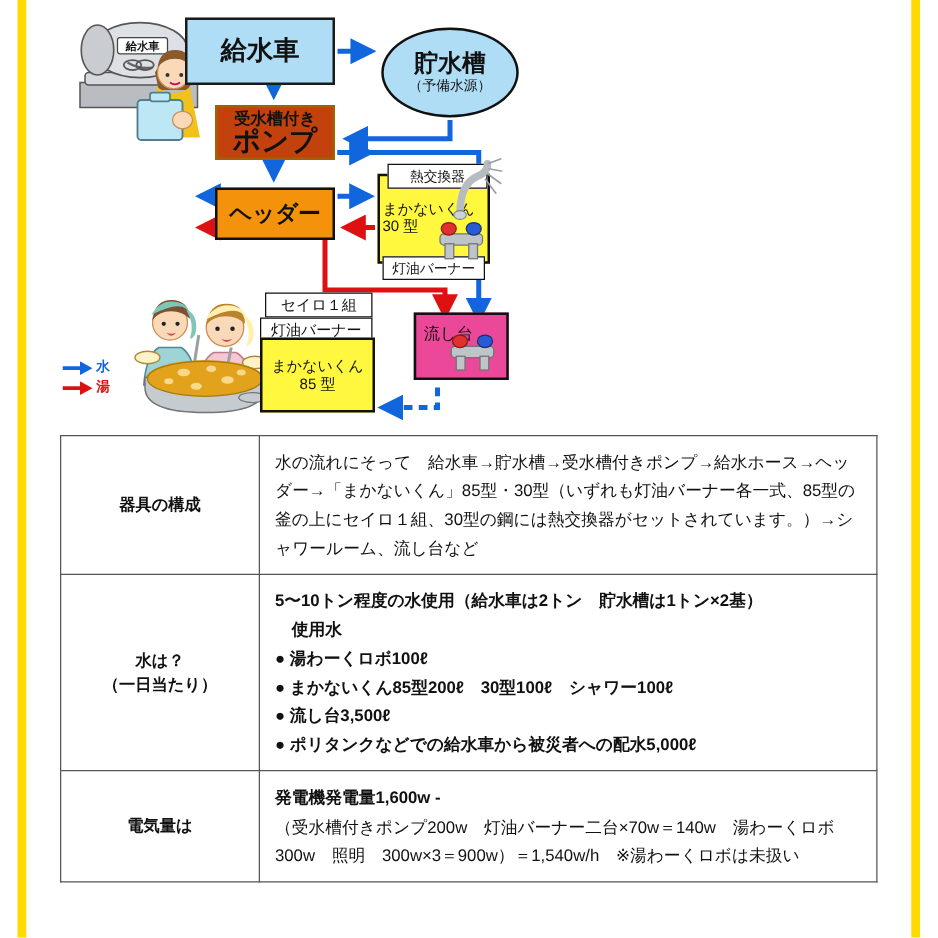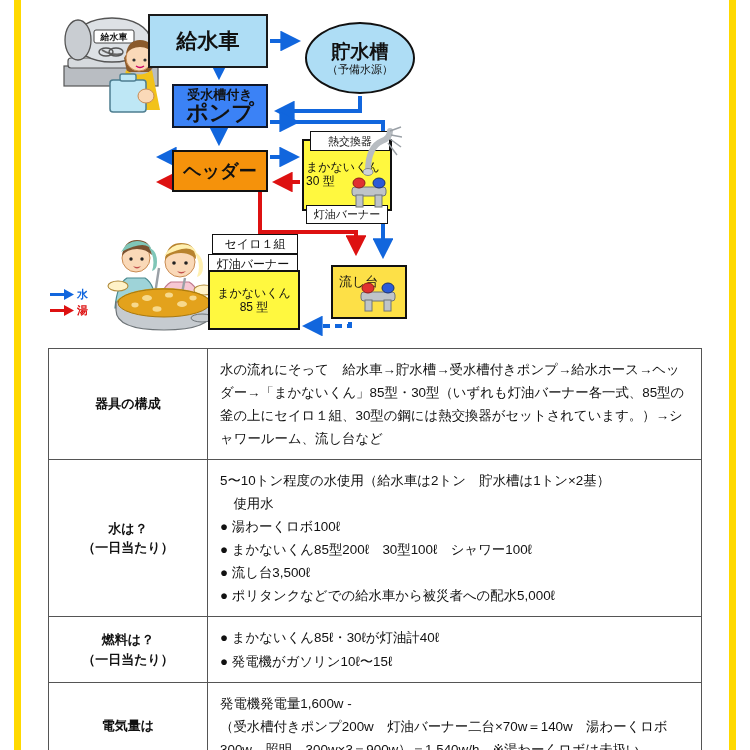--- a/index.html
+++ b/index.html
@@ -23,22 +23,22 @@
         align-items:center;justify-content:center;text-align:center;
         line-height:1.12;}
 
   .n-kyusui{left:148px;top:14px;width:120px;height:54px;background:#AEDDF5;
             border:2px solid #1a1a1a;font-size:21px;font-weight:bold;color:#111;}
   .n-chosui{left:305px;top:22px;width:110px;height:72px;background:#AEDDF5;
             border:2px solid #111;border-radius:50%;flex-direction:column;}
   .n-chosui .big{font-size:19px;font-weight:bold;color:#111;}
   .n-chosui .small{font-size:11px;color:#111;margin-top:1px;}
 
-  .n-pump{left:172px;top:84px;width:96px;height:44px;background:#3b82f6;
-          border:2px solid #0f172a;flex-direction:column;color:#111;}
+  .n-pump{left:172px;top:84px;width:96px;height:44px;background:#c2410c;
+          border:2px solid #a16207;flex-direction:column;color:#111;}
   .n-pump .l1{font-size:13px;font-weight:bold;}
   .n-pump .l2{font-size:22px;font-weight:bold;line-height:1;}
 
   .n-header{left:172px;top:150px;width:96px;height:42px;background:#F5920B;
             border:2px solid #111;font-size:18px;font-weight:bold;color:#111;}
 
   .n-shower{left:57px;top:133px;width:95px;height:82px;background:#fff;
             border:2px solid #111;align-items:flex-start;justify-content:flex-start;}
   .n-shower .txt{font-size:15px;font-weight:bold;color:#111;padding:6px 0 0 6px;
                  text-align:left;line-height:1.15;width:100%;}
@@ -64,22 +64,22 @@
                display:flex;align-items:flex-end;justify-content:center;}
   .mk85 .burner{position:absolute;left:2px;top:20px;width:88px;height:18px;
                 background:#fff;border:1px solid #111;font-size:12px;color:#111;
                 display:flex;align-items:center;justify-content:center;}
   .mk85 .body{position:absolute;left:2px;top:36px;width:88px;height:56px;
               background:#FFF83F;border:2px solid #111;
               display:flex;flex-direction:column;align-items:center;
               justify-content:center;font-size:12px;color:#111;line-height:1.2;}
 
   
-  .sink{position:absolute;left:331px;top:265px;width:72px;height:50px;
-        background:#fde047;border:2px solid #111;}
+  .sink{position:absolute;left:331px;top:250px;width:72px;height:50px;
+        background:#ec4899;border:2px solid #111;}
   .sink .lbl{position:absolute;left:6px;top:6px;font-size:13px;color:#111;}
 
   
   .legend{position:absolute;left:50px;top:287px;font-size:11px;line-height:1.45;}
   .legend .row{display:flex;align-items:center;gap:3px;}
   .legend .w{color:#1166DD;font-weight:bold;}
   .legend .h{color:#DD1111;font-weight:bold;}
 
   
   .desc{position:absolute;left:452px;top:26px;width:258px;
@@ -88,21 +88,21 @@
   .desc p.first{text-indent:1em;}
   .desc p.note{margin-top:17px;}
 
   
   table.spec{position:absolute;left:48px;top:348px;width:654px;
              border-collapse:collapse;}
   table.spec td{border:1px solid #555;vertical-align:middle;color:#111;}
   td.key{width:118px;text-align:center;font-size:13px;font-weight:bold;
          line-height:1.5;padding:6px 20px;}
   td.val{padding:9px 10px 9px 12px;font-size:13.4px;line-height:1.72;}
-  td.val .line{white-space:nowrap;}
+  td.val .line{white-space:nowrap;font-weight:bold;}
   td.val .wrapline{white-space:normal;}
 
   svg.arrows{position:absolute;left:0;top:0;width:750px;height:345px;
              pointer-events:none;}
 </style>
 </head>
 <body>
 
 <div class="page">
 
@@ -329,30 +329,20 @@
           <div class="line">5〜10トン程度の水使用（給水車は2トン　貯水槽は1トン×2基）</div>
           <div class="line">　使用水</div>
           <div class="line">● 湯わーくロボ100ℓ</div>
           <div class="line">● まかないくん85型200ℓ　30型100ℓ　シャワー100ℓ</div>
           <div class="line">● 流し台3,500ℓ</div>
           <div class="line">● ポリタンクなどでの給水車から被災者への配水5,000ℓ</div>
         </td>
       </tr>
       <tr>
         <td class="key">
-          <div>燃料は？</div>
-          <div>（一日当たり）</div>
-        </td>
-        <td class="val">
-          <div class="line">● まかないくん85ℓ・30ℓが灯油計40ℓ</div>
-          <div class="line">● 発電機がガソリン10ℓ〜15ℓ</div>
-        </td>
-      </tr>
-      <tr>
-        <td class="key">
           <div>電気量は</div>
         </td>
         <td class="val">
           <div class="line">発電機発電量1,600w -</div>
           <div class="wrapline">（受水槽付きポンプ200w　灯油バーナー二台×70w＝140w　湯わーくロボ300w　照明　300w×3＝900w）＝1,540w/h　※湯わーくロボは未扱い</div>
         </td>
       </tr>
     </tbody>
   </table>
 

